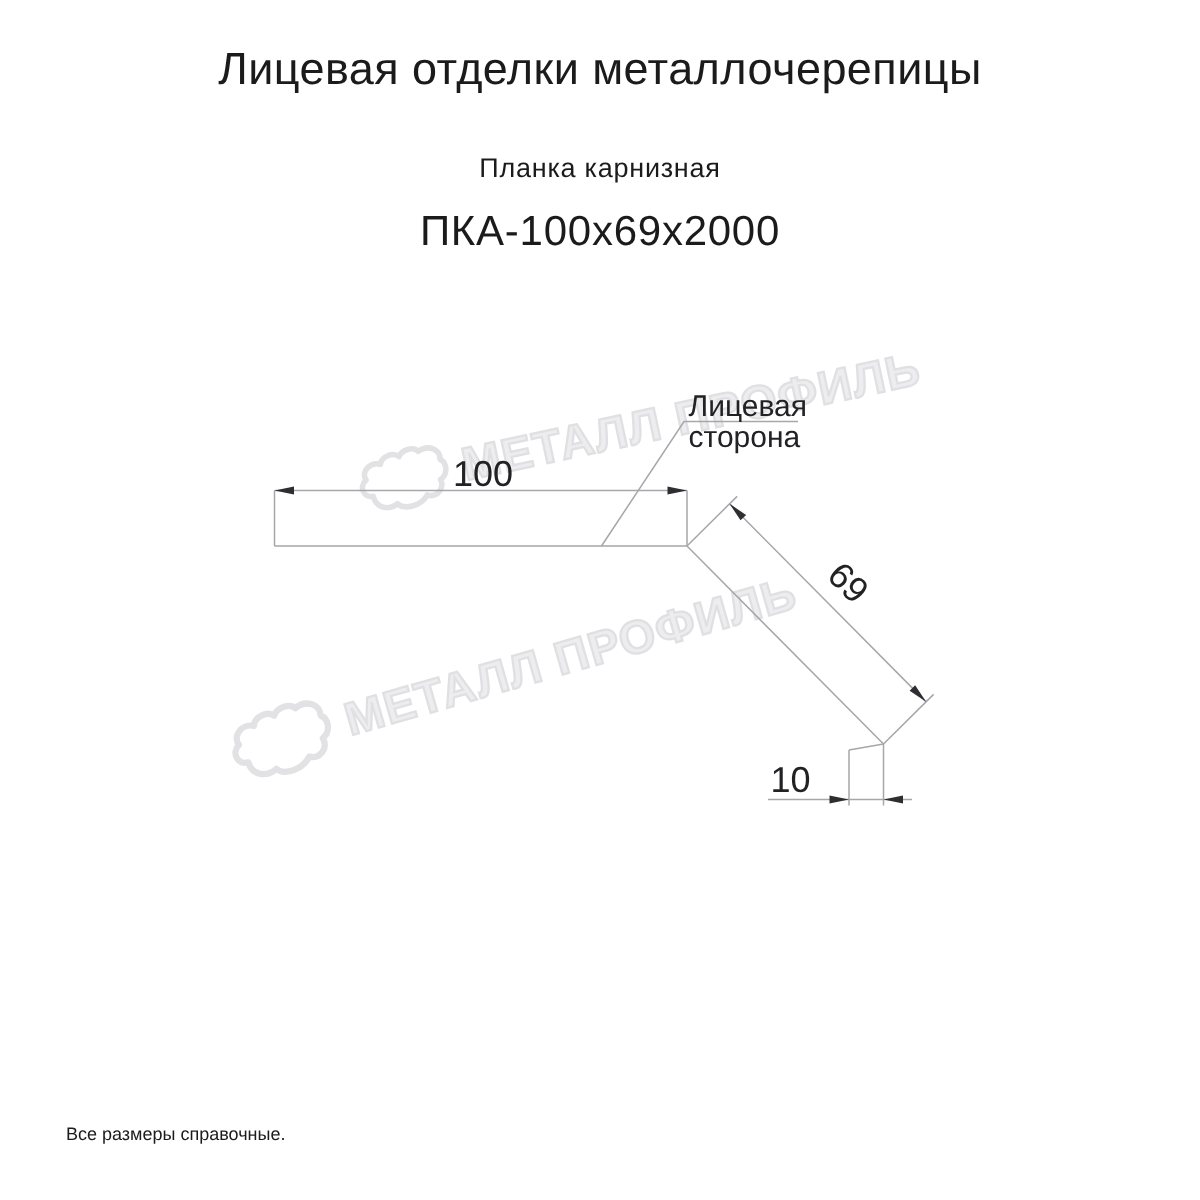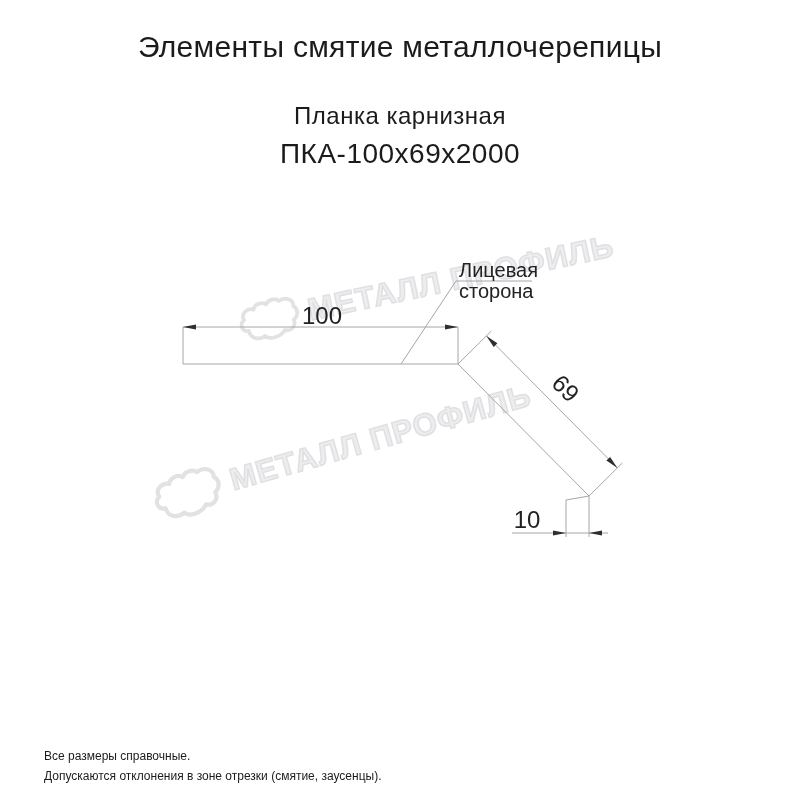--- a/index.html
+++ b/index.html
@@ -6,21 +6,21 @@
   body{
     width:800px;height:800px;position:relative;background:#ffffff;
     font-family:"Liberation Sans", sans-serif;color:#1c1c1c;overflow:hidden;
   }
   .page-title{
     position:absolute;top:30px;left:0;right:0;text-align:center;
     font-size:30px;letter-spacing:0.3px;color:#1b1b1b;z-index:3;
   }
   .page-subtitle{
     position:absolute;top:102px;left:0;right:0;text-align:center;
-    font-size:24px;letter-spacing:0.5px;color:#1b1b1b;z-index:3;
+    font-size:18px;letter-spacing:0.5px;color:#1b1b1b;z-index:3;
   }
   .page-model{
     position:absolute;top:138px;left:0;right:0;text-align:center;
     font-size:28px;letter-spacing:0.5px;color:#1b1b1b;z-index:3;
   }
   .watermark{
     position:absolute;display:flex;align-items:center;gap:8px;
     z-index:1;pointer-events:none;white-space:nowrap;
   }
   .watermark .wm-text{
@@ -34,21 +34,21 @@
   .dim-text{font-size:24px;fill:#222225;}
   .note-text{font-size:20px;fill:#222225;}
   .footer{
     position:absolute;left:44px;top:746px;font-size:12px;line-height:20px;
     color:#1b1b1b;z-index:3;
   }
 </style>
 </head>
 <body>
 
-<div class="page-title">Элементы смятие металлочерепицы</div>
+<div class="page-title">Лицевая отделки металлочерепицы</div>
 <div class="page-subtitle">Планка карнизная</div>
 <div class="page-model">ПКА-100х69х2000</div>
 
 <div class="watermark wm-upper">
   <svg width="66" height="48" viewBox="0 0 80 58">
     <path d="M14 38 C6 38 4 28 11 24 C8 16 18 10 25 14 C27 8 37 6 41 11 C44 6 54 5 57 10 C66 6 75 12 73 20 C78 24 77 33 70 36 C72 44 64 50 57 46 C50 54 36 54 32 48 C24 52 14 48 14 38 Z" fill="none" stroke="#e2e2e5" stroke-width="4.5" stroke-linejoin="round"></path>
   </svg>
   <span class="wm-text">МЕТАЛЛ ПРОФИЛЬ</span>
 </div>
 
@@ -90,14 +90,13 @@
   </g>
   <text class="dim-text" x="322" y="324" text-anchor="middle">100</text>
   <text class="dim-text" transform="translate(559.7 394.2) rotate(45)" text-anchor="middle">69</text>
   <text class="dim-text" x="527" y="528" text-anchor="middle">10</text>
   <text class="note-text" x="459" y="277" text-anchor="start">Лицевая</text>
   <text class="note-text" x="459" y="298" text-anchor="start">сторона</text>
 </svg>
 
 <div class="footer">
   <div>Все размеры справочные.</div>
-  <div>Допускаются отклонения в зоне отрезки (смятие, заусенцы).</div>
 </div>
 
 </body></html>

